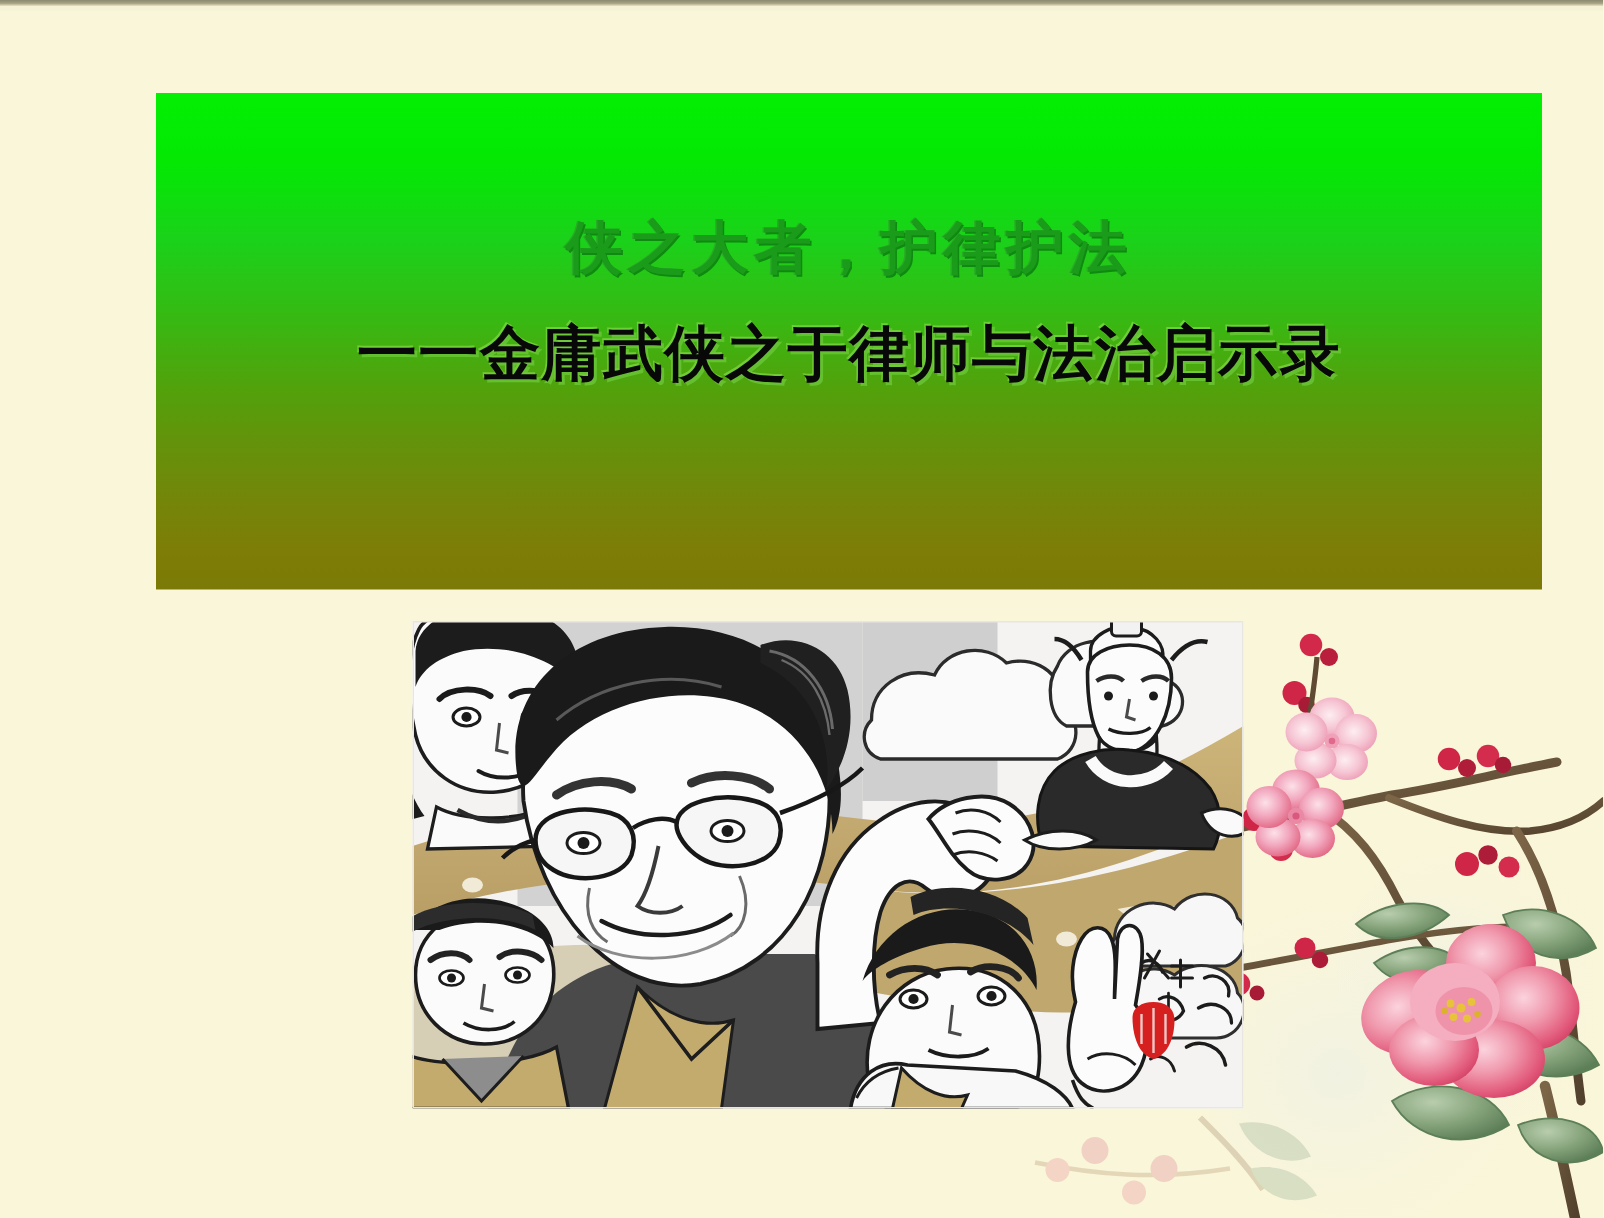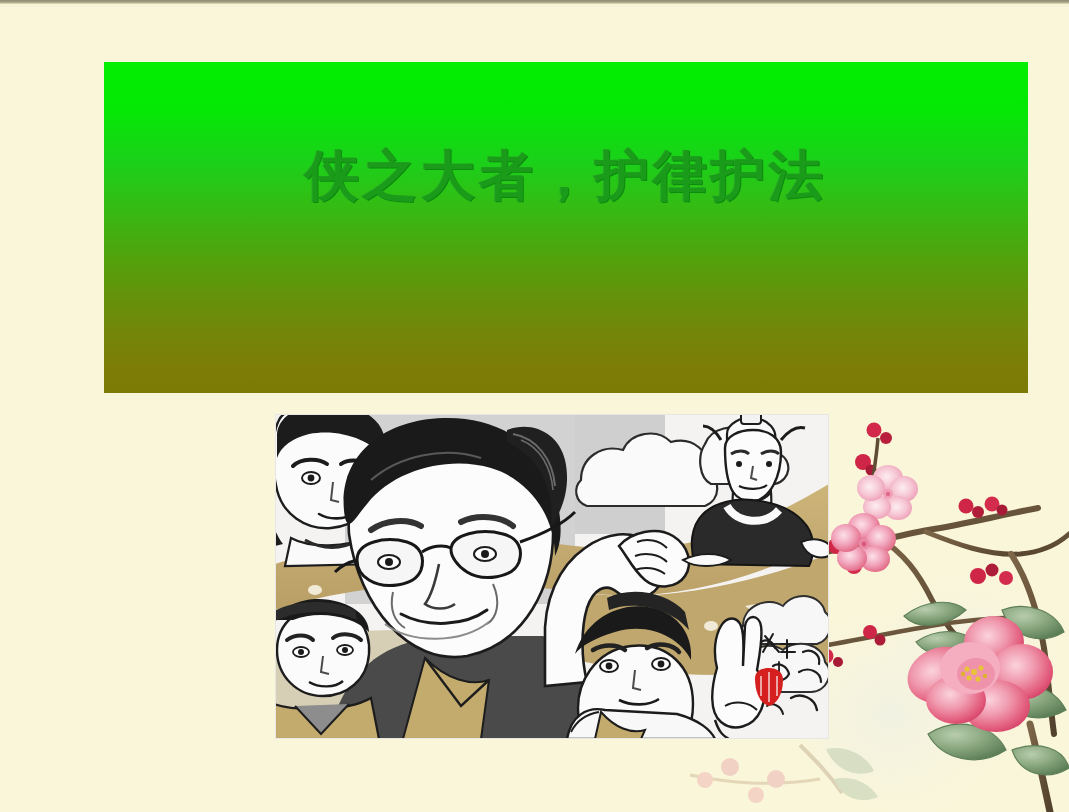--- a/index.html
+++ b/index.html
@@ -68,21 +68,21 @@
   .banner-inner {
     position: relative;
     width: 100%; height: 100%;
   }
 
   .title-main {
     position: absolute;
     left: 0; right: 0;
     top: 78px;
     text-align: center;
-    font-size: 54px;
+    font-size: 38px;
     font-weight: bold;
     letter-spacing: 4px;
     color: #1a9c1a;
     text-shadow: 1px 1px 0 #0f8a10, -1px 0 0 #2aab28;
     white-space: nowrap;
   }
 
   .title-sub {
     position: absolute;
     left: 0; right: 0;
@@ -257,20 +257,21 @@
       <circle cx="186" cy="44" r="9" fill="#e08898"></circle>
       <circle cx="166" cy="60" r="8" fill="#e6929f"></circle>
       <path d="M236 14 C256 10 276 20 284 36 C266 44 244 34 236 14 Z" fill="#9bb394"></path>
       <path d="M244 44 C262 40 280 48 288 62 C270 70 250 62 244 44 Z" fill="#9bb394"></path>
     </svg>
   </div>
 
   <div class="banner">
     <div class="banner-inner">
       <div class="title-main">侠之大者，护律护法</div>
+      <div class="title-sub">一一金庸武侠之于律师与法治启示录</div>
     </div>
   </div>
 
   <div class="illus">
     <svg width="554" height="325" viewBox="0 0 554 325" xmlns="http://www.w3.org/2000/svg">
       <defs>
         <clipPath id="panelClip">
             <rect x="0" y="0" width="554" height="325"></rect>
           </clipPath>
         <linearGradient id="tanGrad" x1="0" y1="0" x2="0" y2="1">

